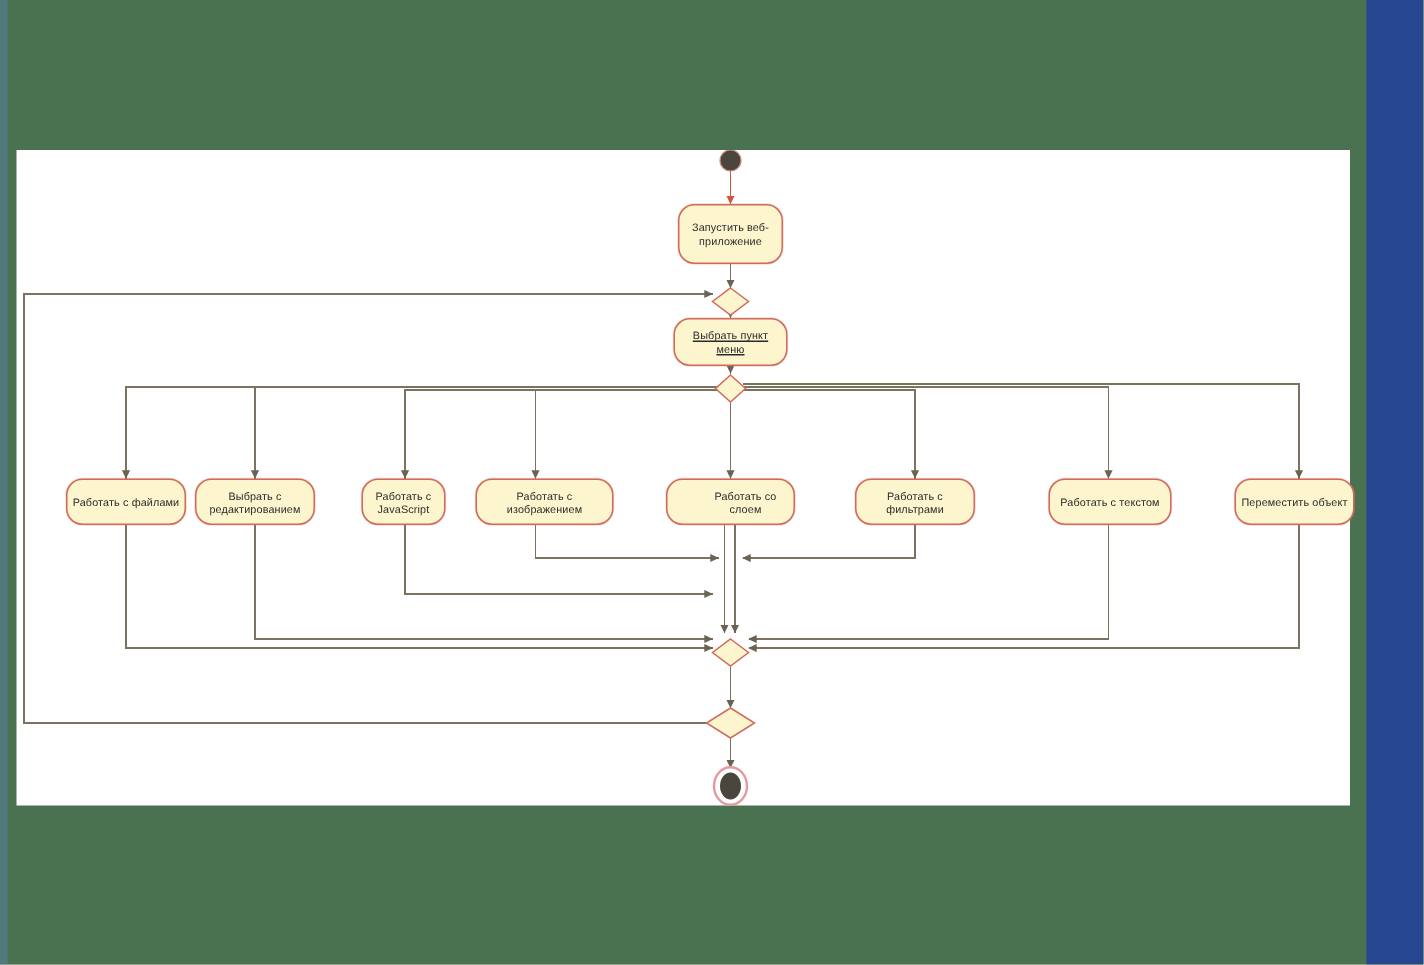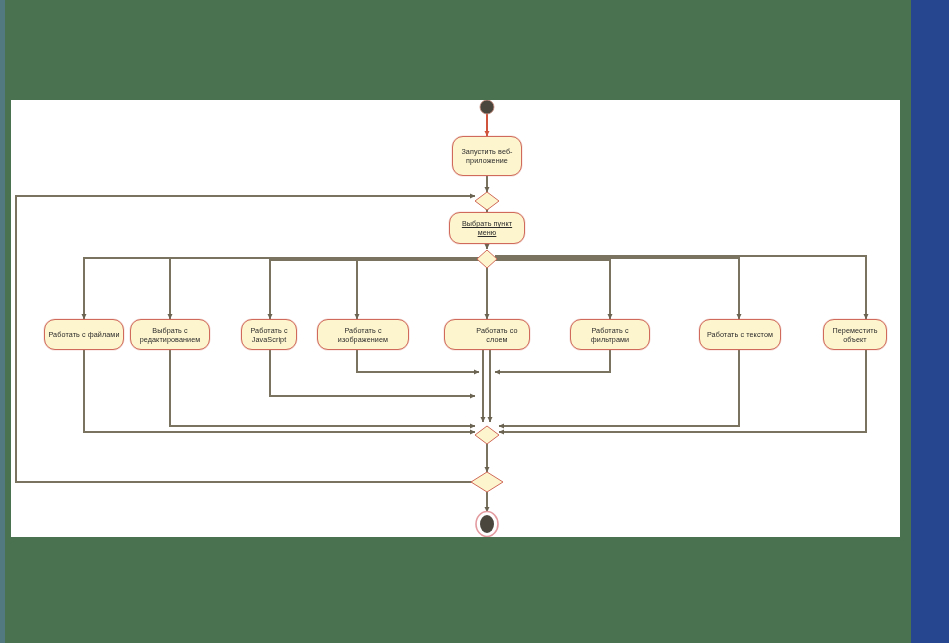--- a/index.html
+++ b/index.html
@@ -183,18 +183,18 @@
     </div>
 
     <div class="node-label" style="left:559px; top:219px; width:80px; height:31px;">
       <span>Работать с фильтрами</span>
     </div>
 
     <div class="node-label" style="left:688px; top:219px; width:82px; height:31px;">
       <span>Работать с текстом</span>
     </div>
 
-    <div class="node-label" style="left:812px; top:219px; width:64px; height:31px;">
+    <div class="node-label" style="left:812px; top:219px; width:80px; height:31px;">
       <span>Переместить объект</span>
     </div>
 
   </div>
 </div>
 
 </body></html>

